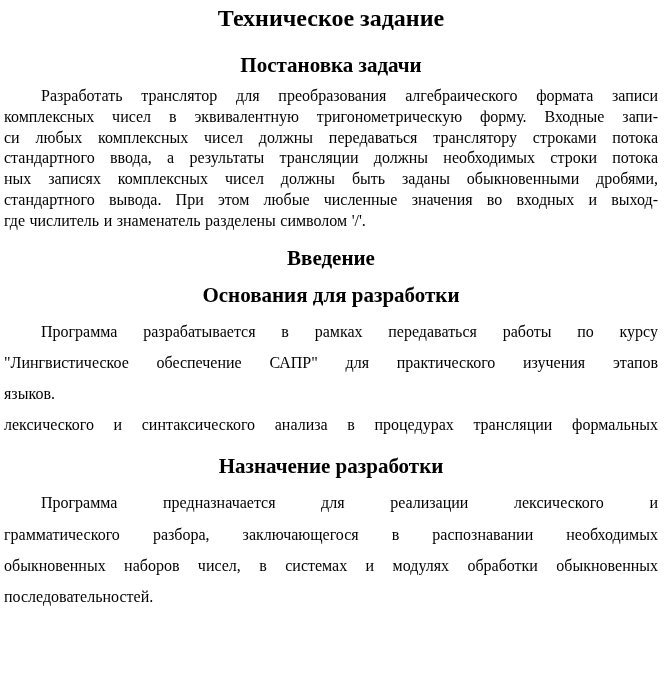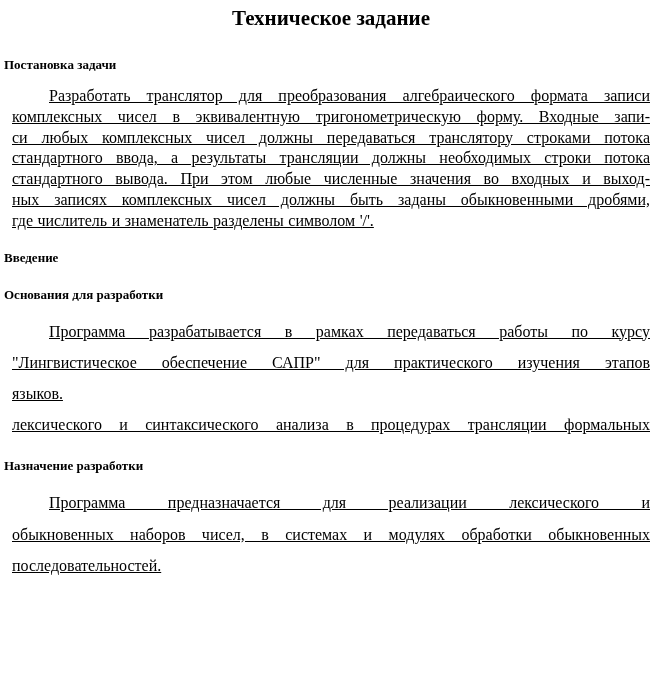--- a/index.html
+++ b/index.html
@@ -14,35 +14,34 @@
     box-sizing: border-box;
     padding: 6px 8px 4px 4px;
     background: #ffffff;
     color: #000000;
     font-family: "Liberation Serif", "DejaVu Serif", serif;
     font-size: 16px;
     overflow: hidden;
   }
   .doc-title {
     margin: 0 0 24px 0;
-    font-size: 21px;
+    font-size: 24px;
     font-weight: bold;
     text-align: center;
     line-height: 24px;
   }
   .section-heading {
     margin: 15px 0 10px 0;
-    font-size: 13px;
+    font-size: 21px;
     font-weight: bold;
-    text-align: left;
+    text-align: center;
     line-height: 22px;
   }
   .para {
-    margin: 8px;
-    text-decoration: underline;
+    margin: 0;
   }
   .line {
     text-align: justify;
     text-align-last: justify;
     word-spacing: 0.5px;
   }
   .line.last {
     text-align-last: left;
   }
   .line.first {
@@ -61,39 +60,40 @@
 <div class="page">
   <h1 class="doc-title">Техническое задание</h1>
   <div id="sections">
       <section>
         <h2 class="section-heading">Постановка задачи</h2>
         <div class="para single">
           <div class="line first">Разработать транслятор для преобразования алгебраического формата записи</div>
           <div class="line">комплексных чисел в эквивалентную тригонометрическую форму. Входные запи-</div>
           <div class="line">си любых комплексных чисел должны передаваться транслятору строками потока</div>
           <div class="line">стандартного ввода, а результаты трансляции должны необходимых строки потока</div>
+          <div class="line">ных записях комплексных чисел должны быть заданы обыкновенными дробями,</div>
           <div class="line">стандартного вывода. При этом любые численные значения во входных и выход-</div>
-          <div class="line">ных записях комплексных чисел должны быть заданы обыкновенными дробями,</div>
           <div class="line last">где числитель и знаменатель разделены символом '/'.</div>
         </div>
       </section>
       <section>
         <h2 class="section-heading">Введение</h2>
       </section>
       <section>
         <h2 class="section-heading">Основания для разработки</h2>
         <div class="para oneHalf">
           <div class="line first">Программа разрабатывается в рамках передаваться работы по курсу</div>
           <div class="line">"Лингвистическое обеспечение САПР" для практического изучения этапов</div>
           <div class="line last">языков.</div>
           <div class="line">лексического и синтаксического анализа в процедурах трансляции формальных</div>
         </div>
       </section>
       <section>
         <h2 class="section-heading">Назначение разработки</h2>
         <div class="para oneHalf">
           <div class="line first">Программа предназначается для реализации лексического и</div>
+          <div class="line">грамматического разбора, заключающегося в распознавании необходимых</div>
           <div class="line">обыкновенных наборов чисел, в системах и модулях обработки обыкновенных</div>
           <div class="line last">последовательностей.</div>
         </div>
       </section>
     </div>
 </div>
 
 </body></html>

